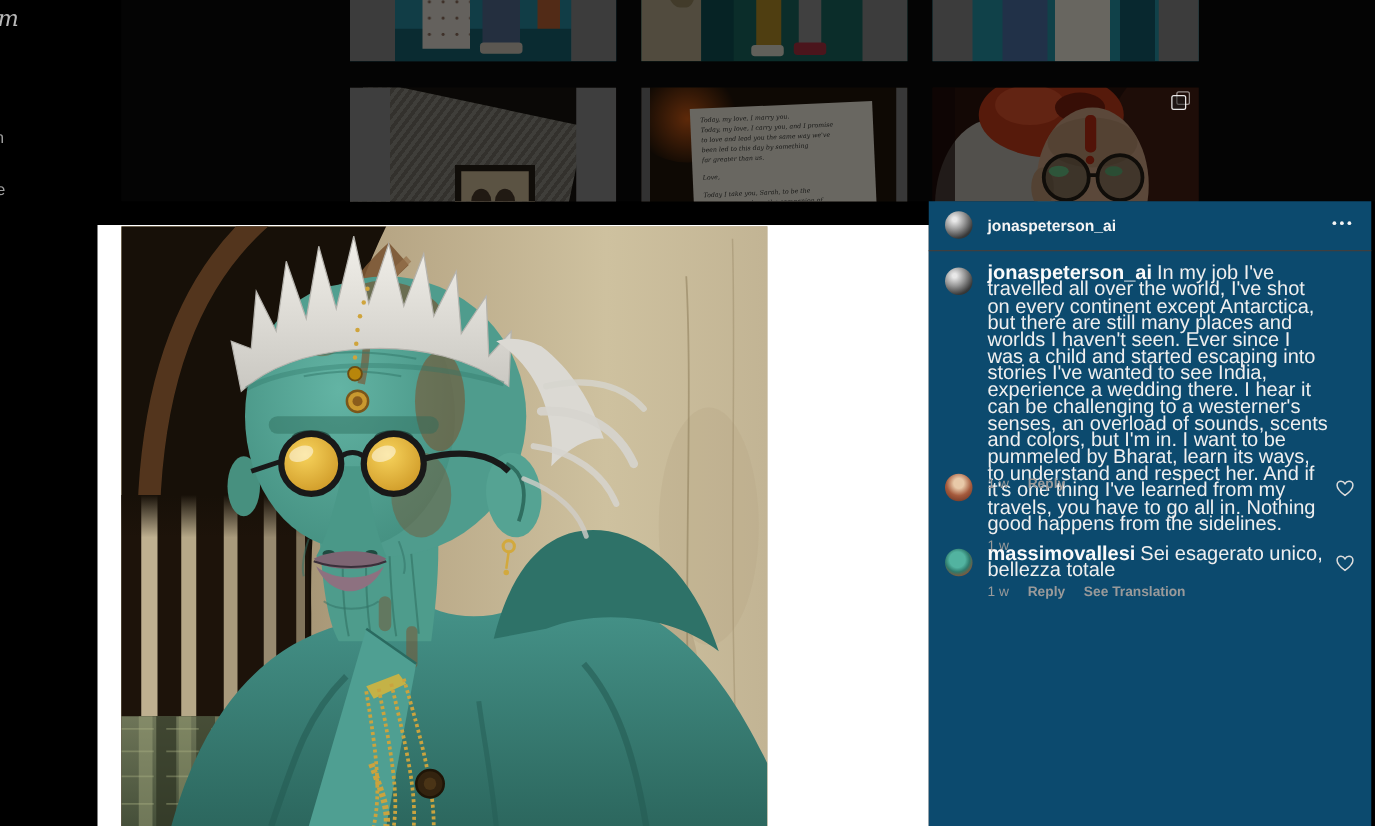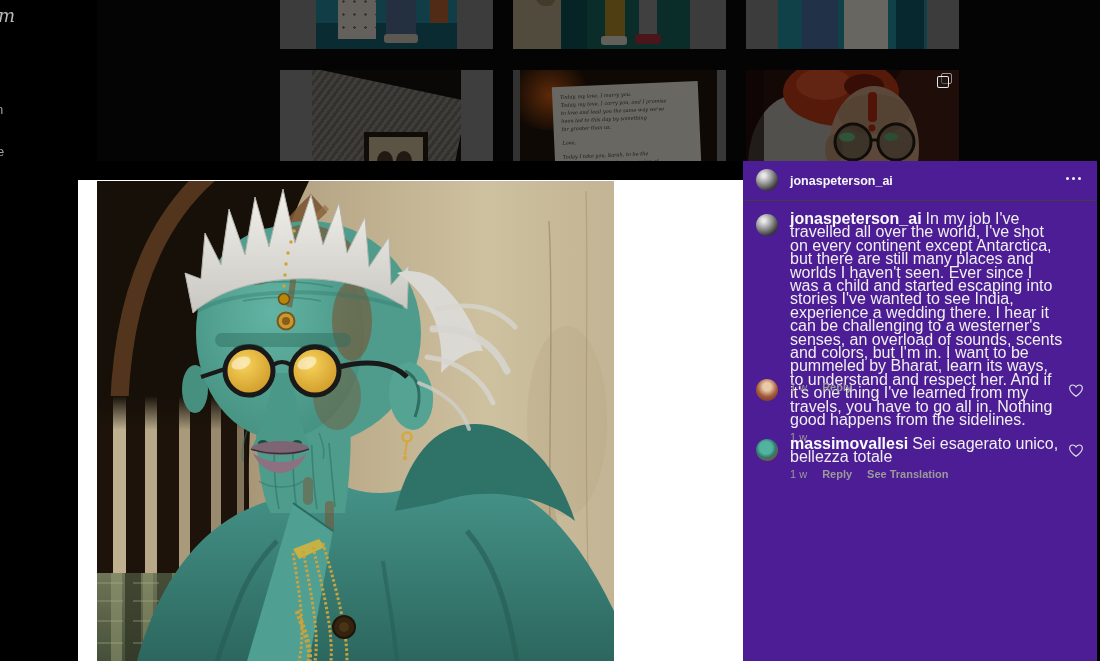--- a/index.html
+++ b/index.html
@@ -74,21 +74,21 @@
 
   
   .logo-frag{left:-2px;top:7px;color:#b9b9b9;font:italic 18px/1 "DejaVu Serif",serif;z-index:4;}
   .nav-frag{color:#9f9f9f;font:13px/1 "Liberation Sans",sans-serif;z-index:4;}
   .nf1{left:-4px;top:103px;} .nf2{left:-3px;top:145px;}
 
   
   .modal-white{left:78px;top:180px;width:665px;height:481px;background:#ffffff;}
   .post-photo{left:97px;top:181px;width:517px;height:480px;overflow:hidden;background:#b6a584;}
 
-  .panel{left:743px;top:161px;width:354px;height:500px;background:#4c1d95;color:#f5f5f5;}
+  .panel{left:743px;top:161px;width:354px;height:500px;background:#0c4a6e;color:#f5f5f5;}
   .p-header{position:absolute;left:0;top:0;right:0;height:39px;border-bottom:1px solid #3f3f3f;}
   .avatar{border-radius:50%;width:22px;height:22px;flex:0 0 22px;}
   .av-jonas{background:radial-gradient(circle at 35% 30%,#e8e8e8 8%,#9a9a9a 38%,#3a3a3a 72%,#1d1d1d);}
   .av-sharen{background:radial-gradient(circle at 50% 35%,#e8c9a8 22%,#a55a3c 55%,#5a2a1e);}
   .av-massimo{background:radial-gradient(circle at 45% 40%,#52b3a0 35%,#2e7a6c 55%,#a04a28 82%,#5a2414);}
   .p-header .avatar{position:absolute;left:13px;top:8px;}
   .hdr-user{position:absolute;left:47px;top:13px;font-size:12.5px;font-weight:700;cursor:pointer;}
   .more-dots{position:absolute;right:16px;top:16px;display:flex;gap:3px;cursor:pointer;}
   .more-dots i{width:3px;height:3px;border-radius:50%;background:#f5f5f5;}
 

